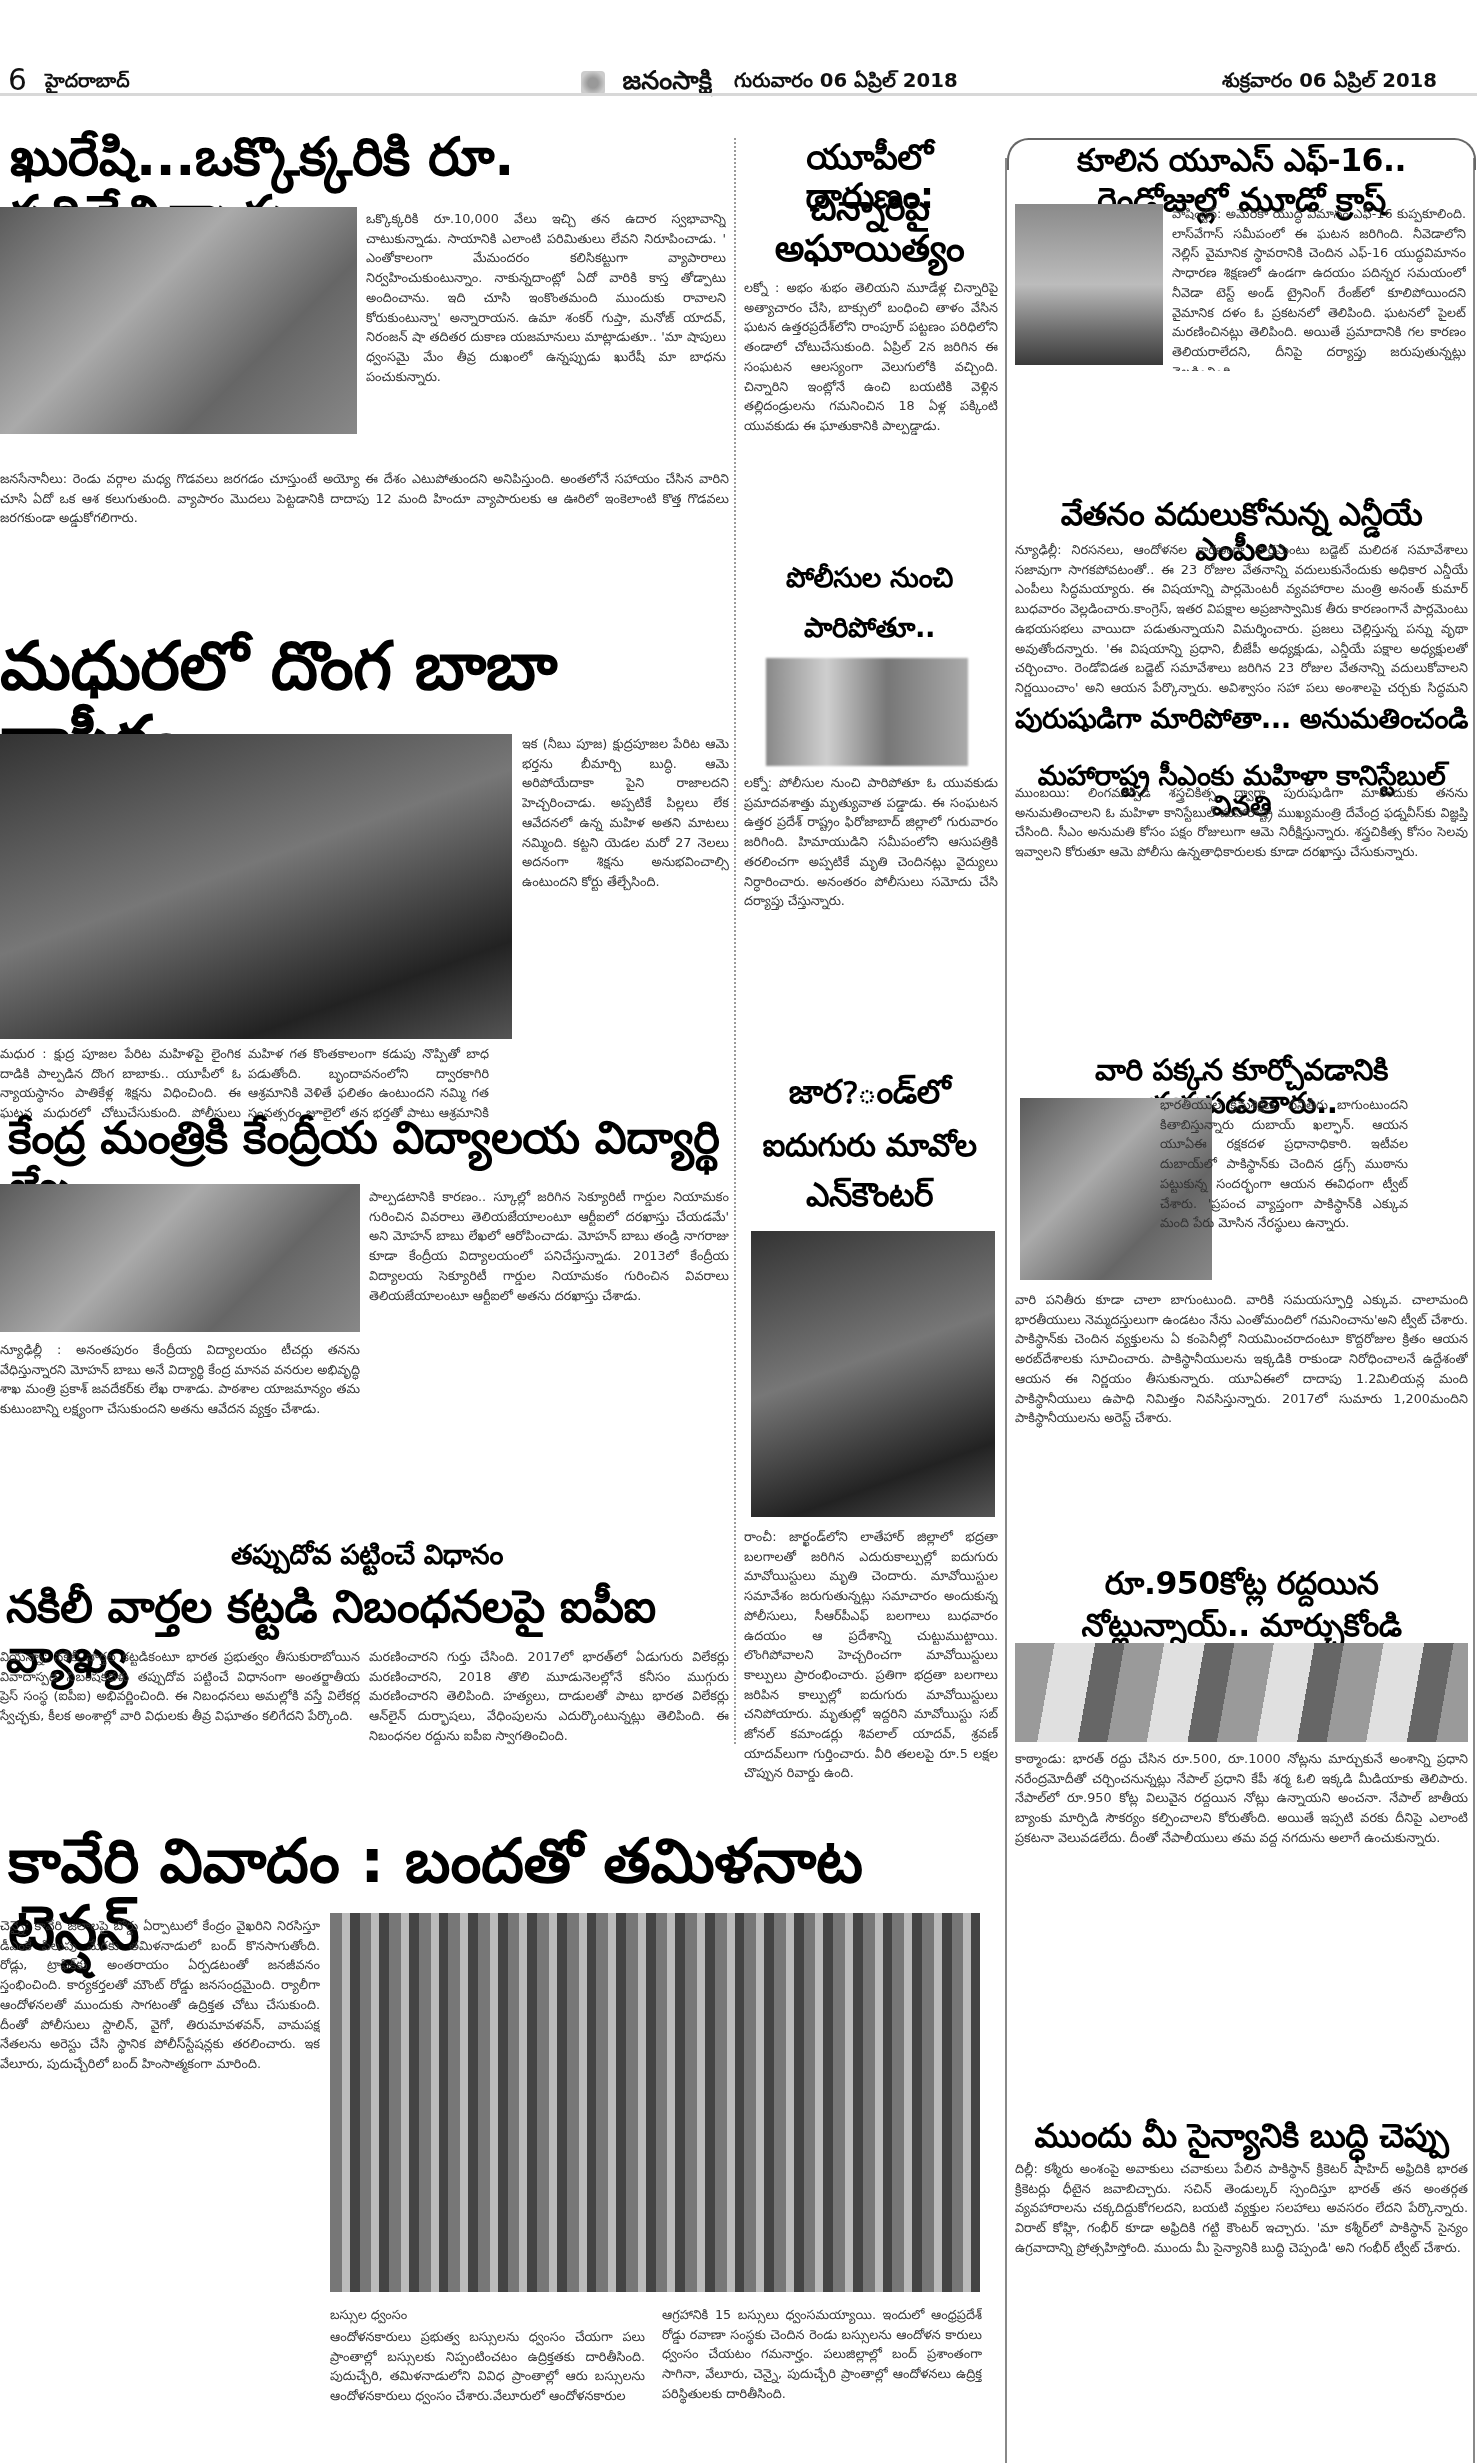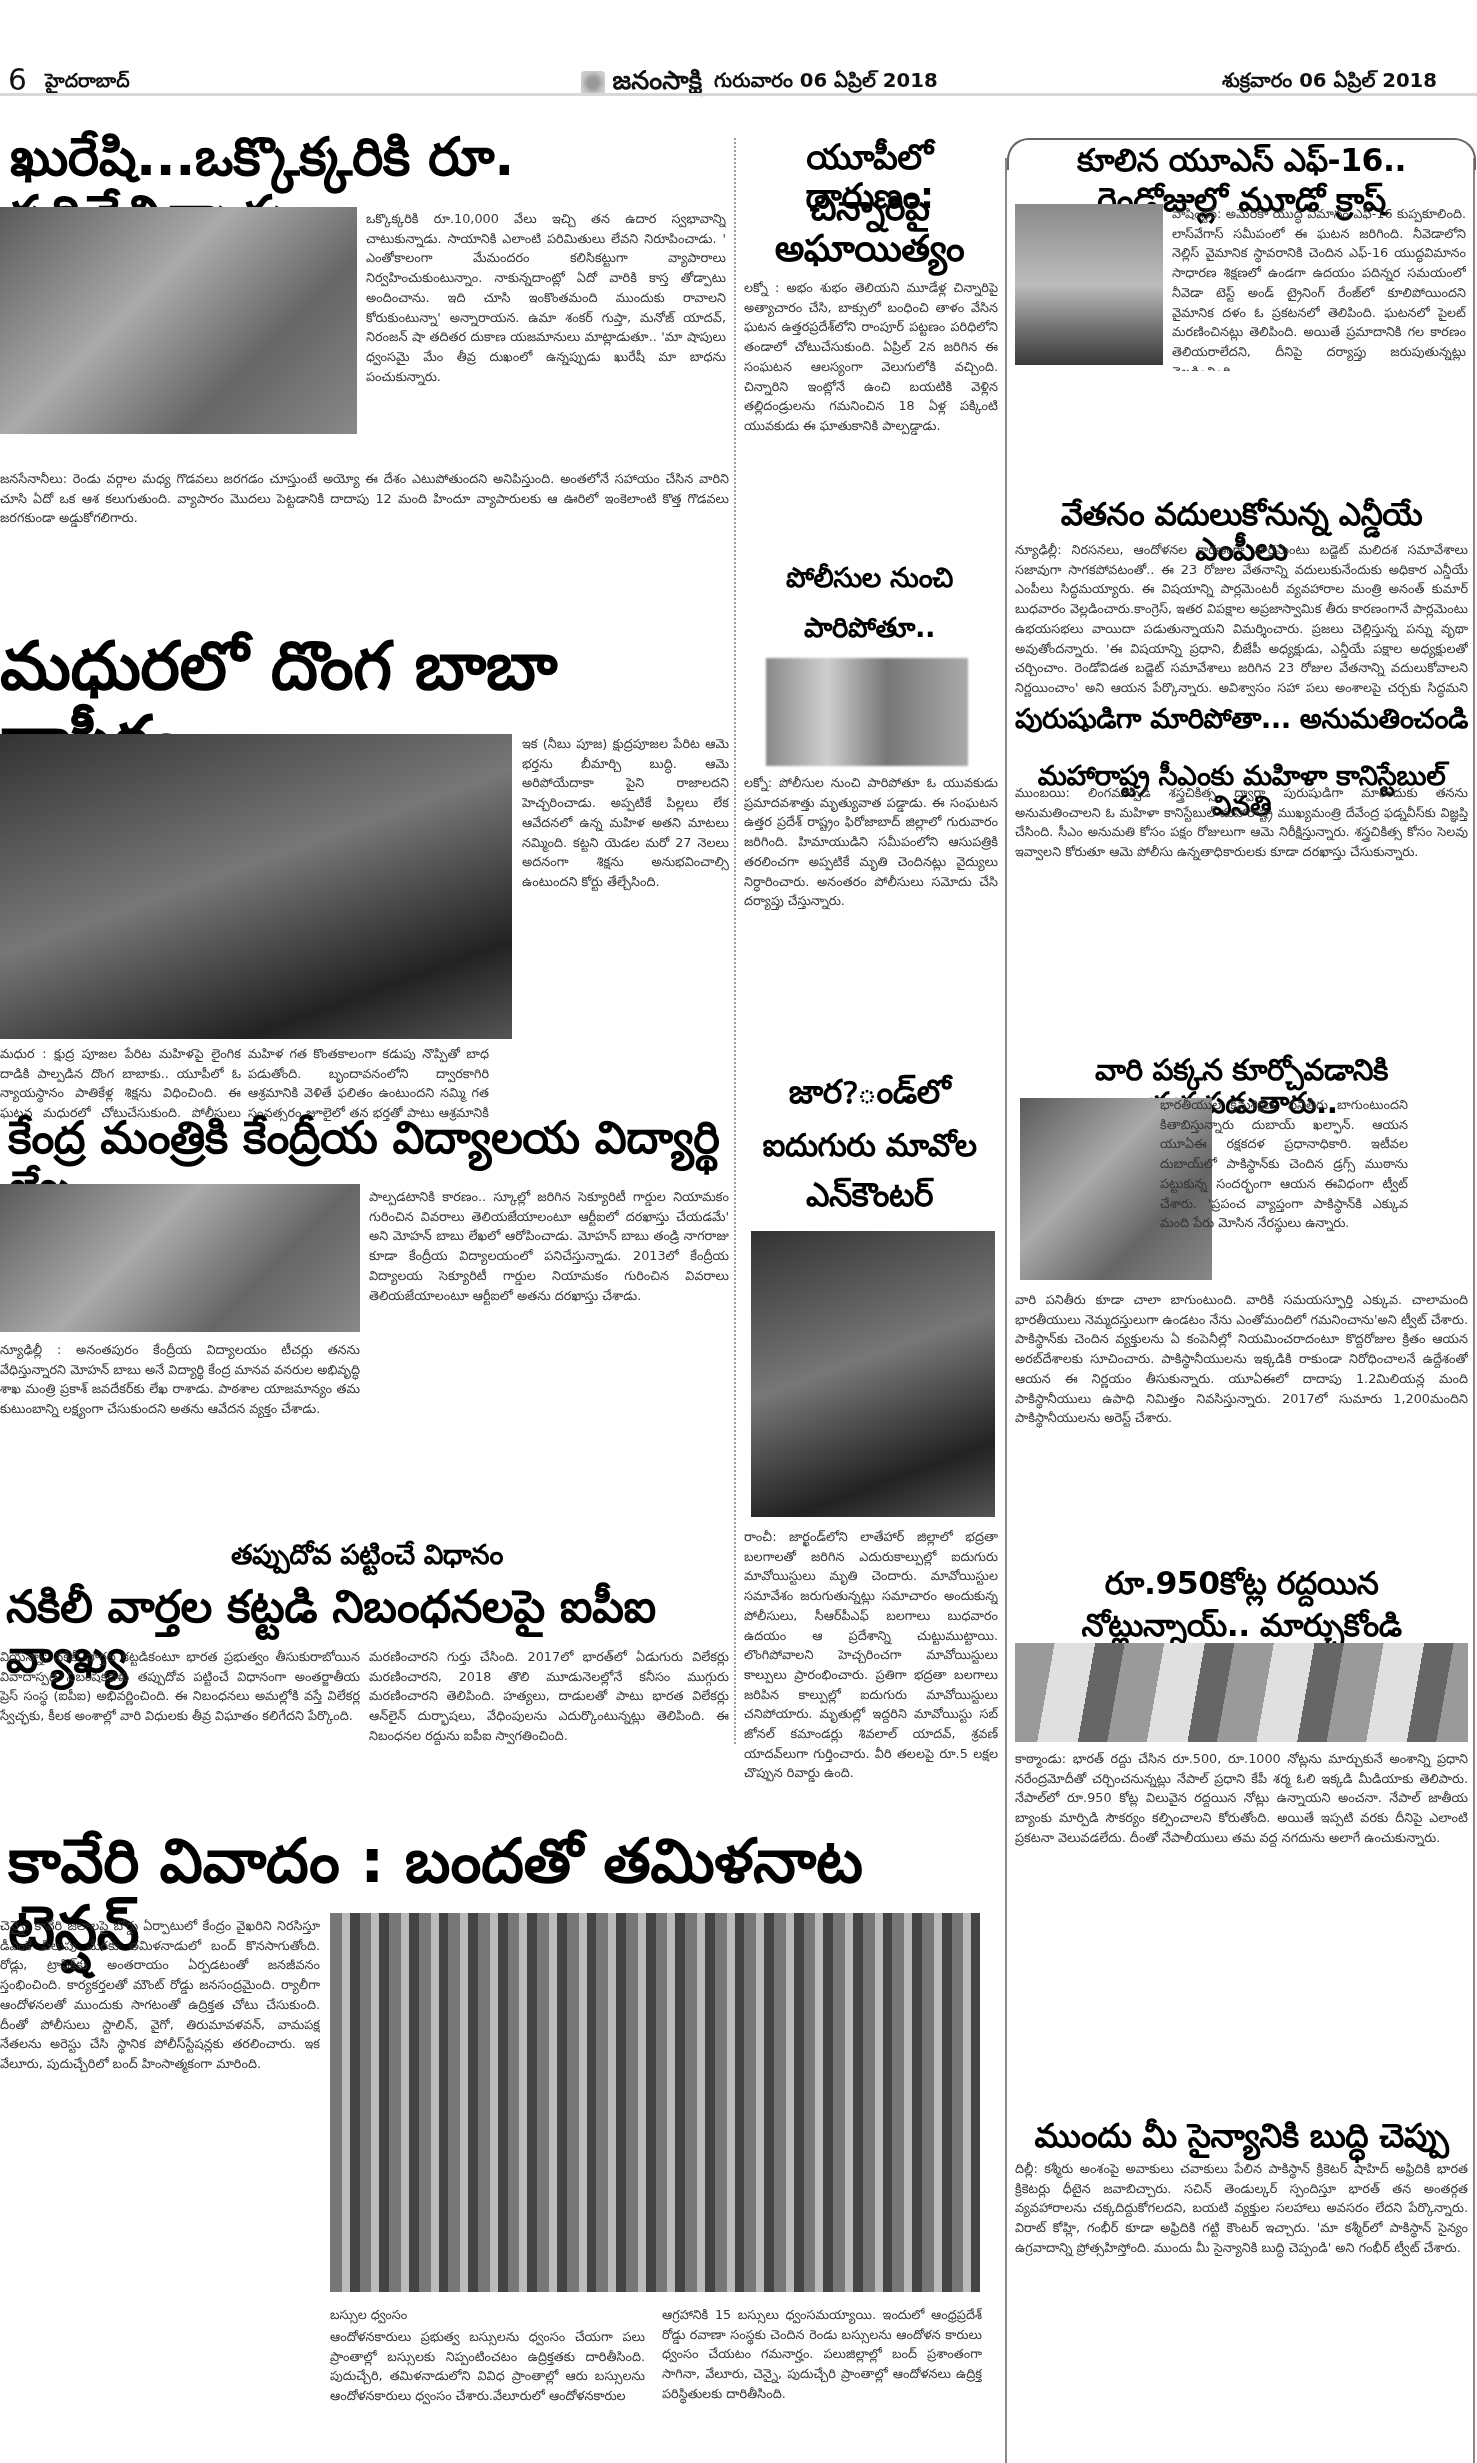--- a/index.html
+++ b/index.html
@@ -1,21 +1,21 @@
 <!DOCTYPE html>
 <html><head>
 <meta charset="utf-8">
 <style>
   html,body{margin:0;padding:0;background:#fff;}
   body{width:1478px;height:2464px;position:relative;overflow:hidden;font-family:"DejaVu Sans",sans-serif;color:#111;}
   .abs{position:absolute;}
   .hdr-rule{position:absolute;left:0;top:93px;width:1478px;height:3px;background:#d8d8d8;}
   .page-num{left:7.9px;top:63px;font-size:29.6px;font-family:"DejaVu Sans",sans-serif;}
   .city{left:45px;top:69px;font-size:19px;font-weight:bold;}
-  .brand{left:581px;top:65px;font-size:25.6px;font-weight:bold;display:flex;align-items:center;gap:8px;}
+  .brand{left:581px;top:65px;font-size:25.6px;font-weight:bold;display:flex;align-items:center;gap:18px;}
   .brand .logo{width:23.6px;height:23.6px;background:radial-gradient(circle,#999 30%,#ccc 70%);border-radius:3.9px;display:inline-block;}
   .brand .date{font-size:19.7px;font-weight:bold;margin-left:3.9px;}
   .date-right{right:41px;top:69px;font-size:19.7px;font-weight:bold;}
   .headline{font-weight:bold;line-height:1.1;color:#000;letter-spacing:-0.5px;}
   .body{font-size:12.8px;line-height:19.7px;color:#333;text-align:justify;overflow:hidden;}
   .photo{background:linear-gradient(135deg,#5a5a5a,#aaa 40%,#666 70%,#888);}
   .photo.dark{background:linear-gradient(160deg,#333,#777 45%,#222 80%,#555);}
   .photo.jet{background:linear-gradient(180deg,#8a8a8a,#bcbcbc 50%,#6a6a6a 80%,#3a3a3a);}
   .photo.money{background:repeating-linear-gradient(100deg,#9a9a9a 0 39px,#e0e0e0 39px 79px,#666 79px 108px);}
   .photo.crowd{background:repeating-linear-gradient(90deg,#777 0 11.8px,#bbb 11.8px 19.7px,#444 19.7px 29.6px);}

